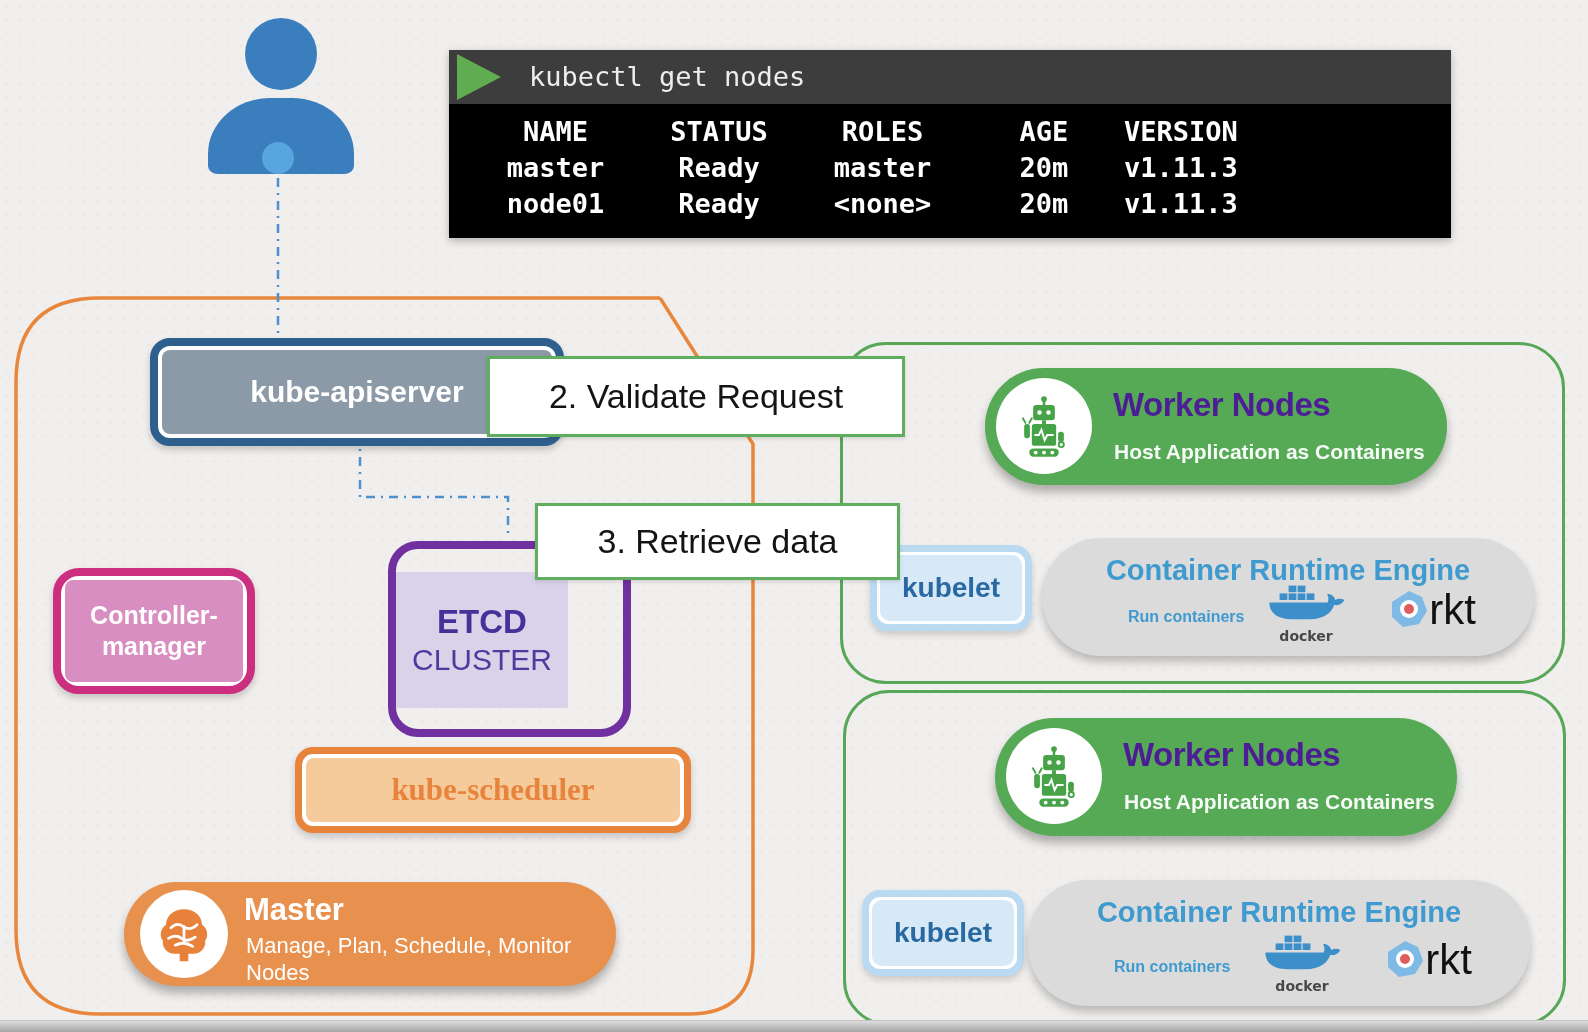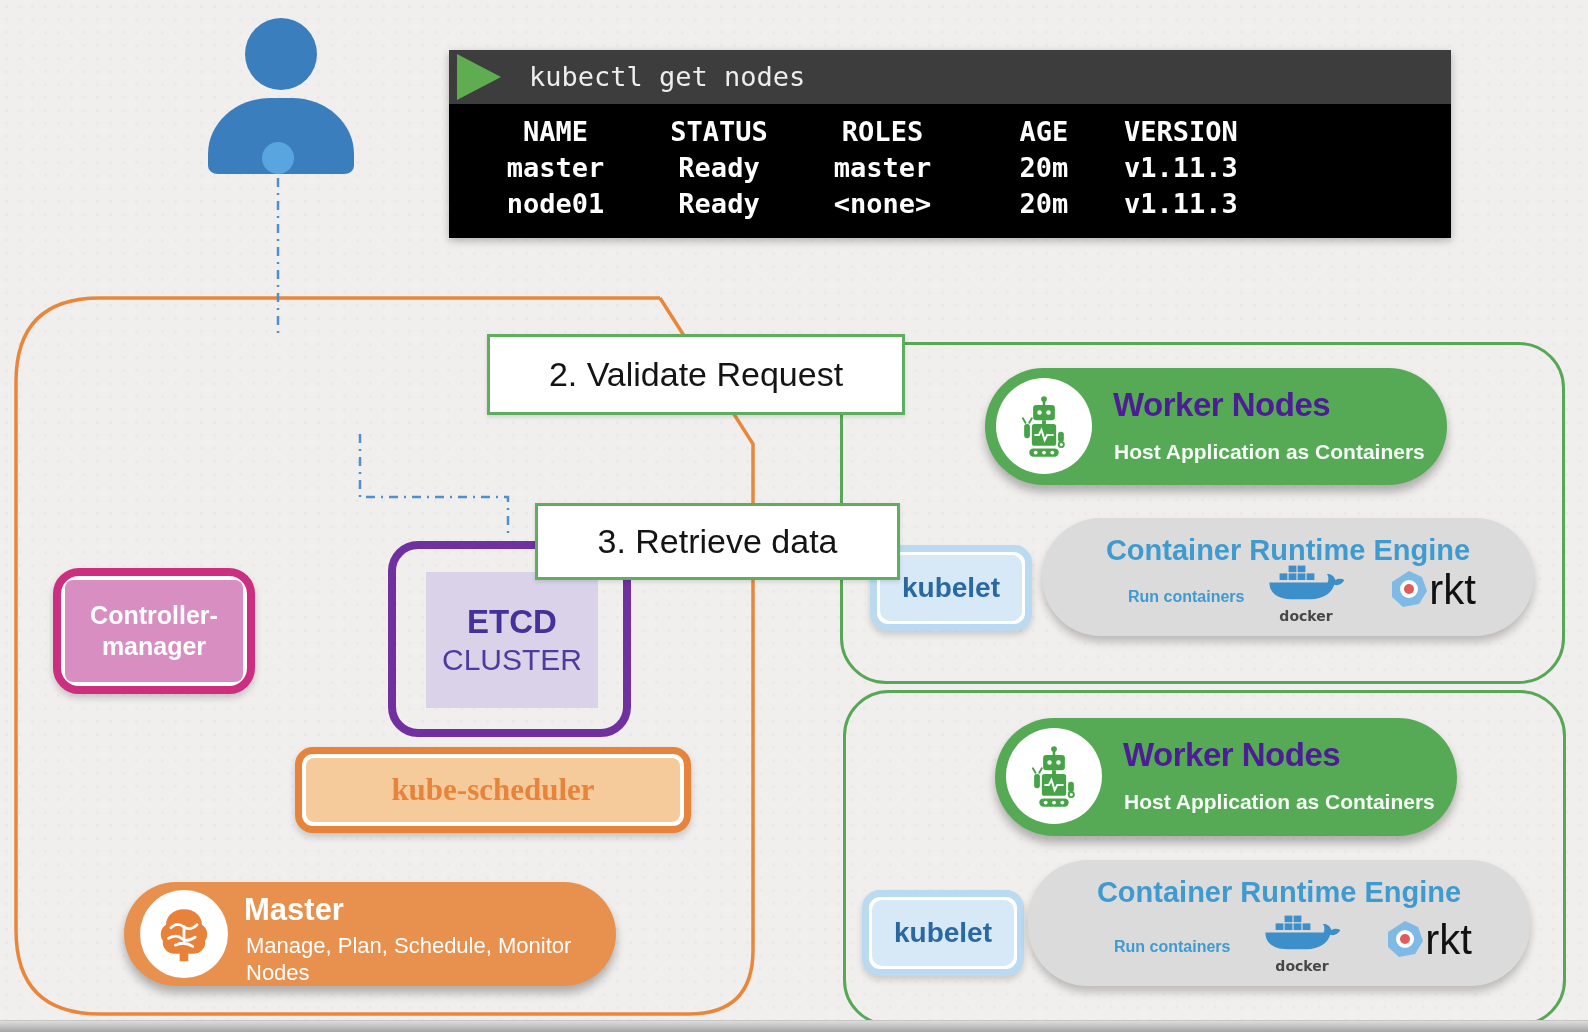--- a/index.html
+++ b/index.html
@@ -28,36 +28,36 @@
     font-family:"DejaVu Sans Mono","Liberation Mono",monospace;font-size:27px;}
   .term-body{position:absolute;left:0;top:54px;width:100%;height:134px;background:#000;text-align:center;}
   .term-grid{position:absolute;left:25px;top:12px;display:grid;
     grid-template-columns:163px 164px 163px 160px auto;grid-auto-rows:36px;
     font-family:"DejaVu Sans Mono","Liberation Mono",monospace;font-size:27px;font-weight:bold;color:#fff;}
 
   
   .step{background:#fff;border:3px solid #5fae5f;z-index:6;display:flex;align-items:center;justify-content:center;
     font-size:34px;color:#141414;box-shadow:0 2px 4px rgba(0,0,0,.12);}
   .step1{left:352px;top:262px;width:426px;height:63px;}
-  .step2{left:487px;top:334px;width:412px;height:75px;}
+  .step2{left:487px;top:356px;width:412px;height:75px;}
   .step3{left:535px;top:503px;width:359px;height:71px;}
 
   
   .dbox{z-index:3;background:#fff;box-shadow:0 4px 7px rgba(0,0,0,.18);}
   .dbox .inner{position:absolute;left:4px;top:4px;right:4px;bottom:4px;display:flex;
     flex-direction:column;align-items:center;justify-content:center;border-radius:8px;}
   .apiserver{left:150px;top:338px;width:398px;height:92px;border:8px solid #2e608e;border-radius:20px;}
   .apiserver .inner{background:#8c9aa8;color:#fff;font-weight:bold;font-size:30px;}
   .controller{left:53px;top:568px;width:186px;height:110px;border:8px solid #cc2f80;border-radius:26px;}
   .controller .inner{background:#d98ec1;color:#fff;font-weight:bold;font-size:25px;line-height:31px;text-align:center;}
   .scheduler{left:295px;top:747px;width:382px;height:72px;border:7px solid #e8833c;border-radius:18px;font-family:Liberation Serif, serif;}
   .scheduler .inner{background:#f5cb9c;color:#e8833c;font-weight:bold;font-size:31px;}
 
   .etcd{left:388px;top:541px;width:227px;height:180px;border:8px solid #7030a0;border-radius:30px;z-index:3;background:transparent;}
-  .etcd-inner{left:426px;top:572px;width:172px;height:136px;background:#dad2e9;z-index:4;
+  .etcd-inner{left:396px;top:572px;width:172px;height:136px;background:#dad2e9;z-index:4;
     display:flex;flex-direction:column;align-items:center;justify-content:center;}
   .etcd-title{font-weight:bold;font-size:33px;color:#44329b;}
   .etcd-sub{font-size:30px;color:#4c3c9e;margin-top:2px;}
 
   
   .master-pill{left:124px;top:882px;width:492px;height:104px;border-radius:52px;background:#e8914e;z-index:3;
     box-shadow:0 7px 10px rgba(0,0,0,.28);}
   .master-circle{position:absolute;left:16px;top:8px;width:88px;height:88px;border-radius:50%;background:#fff;
     display:flex;align-items:center;justify-content:center;}
   .master-title{position:absolute;left:120px;top:10px;color:#fff;font-weight:bold;font-size:31px;}
@@ -75,21 +75,21 @@
     display:flex;align-items:center;justify-content:center;}
   .wpill .wtitle{position:absolute;left:128px;top:18px;color:#4c1d95;font-weight:bold;font-size:33px;letter-spacing:-0.5px;}
   .wpill .wsub{position:absolute;left:129px;top:72px;color:#fff;font-size:21px;font-weight:bold;opacity:.95;}
 
   .kubelet{z-index:3;background:#fff;border:7px solid #b9daf1;border-radius:18px;box-shadow:0 4px 6px rgba(0,0,0,.15);}
   .kubelet .inner{position:absolute;left:3px;top:3px;right:3px;bottom:3px;border-radius:10px;background:#d7e9f7;
     display:flex;align-items:center;justify-content:center;color:#2a68a2;font-weight:bold;font-size:28px;}
   .kubelet1{left:870px;top:545px;width:148px;height:72px;}
   .kubelet2{left:862px;top:890px;width:148px;height:72px;}
 
-  .cre{border-radius:60px;background:#dbdbdb;z-index:3;box-shadow:0 6px 9px rgba(0,0,0,.22);}
+  .cre{border-radius:60px;background:#dbdbdb;z-index:3;box-shadow:0 6px 9px rgba(0,0,0,.22);margin-top:20px;}
   .cre1{left:1042px;top:518px;width:492px;height:118px;}
   .cre2{left:1028px;top:860px;width:502px;height:126px;}
   .cre .cre-title{position:absolute;left:0;right:0;top:16px;text-align:center;color:#3f9bcf;font-weight:bold;font-size:29px;}
   .cre .cre-caption{position:absolute;left:86px;bottom:30px;color:#3f9bcf;font-weight:bold;font-size:16px;}
   .cre .docker{position:absolute;right:186px;bottom:12px;width:84px;text-align:center;}
   .cre .docker-label{display:block;color:#474747;font-weight:bold;font-size:14px;margin-top:-4px;font-family:"DejaVu Sans",sans-serif;}
   .cre .rkt{position:absolute;right:58px;bottom:26px;display:flex;align-items:flex-end;}
   .cre .rkt-label{color:#111;font-size:42px;font-weight:500;line-height:40px;}
 
   
@@ -133,20 +133,23 @@
         <span>&lt;none&gt;</span>
         <span>20m</span>
         <span>v1.11.3</span>
       </div>
     </div>
   </div>
 
   <div class="abs step step2">2. Validate Request</div>
   <div class="abs step step3">3. Retrieve data</div>
 
+  <div class="abs dbox apiserver">
+    <div class="inner">kube-apiserver</div>
+  </div>
 
   <div class="abs dbox controller">
     <div class="inner">
       <span>Controller-</span>
       <span>manager</span>
     </div>
   </div>
 
   <div class="abs etcd"></div>
   <div class="abs etcd-inner">

